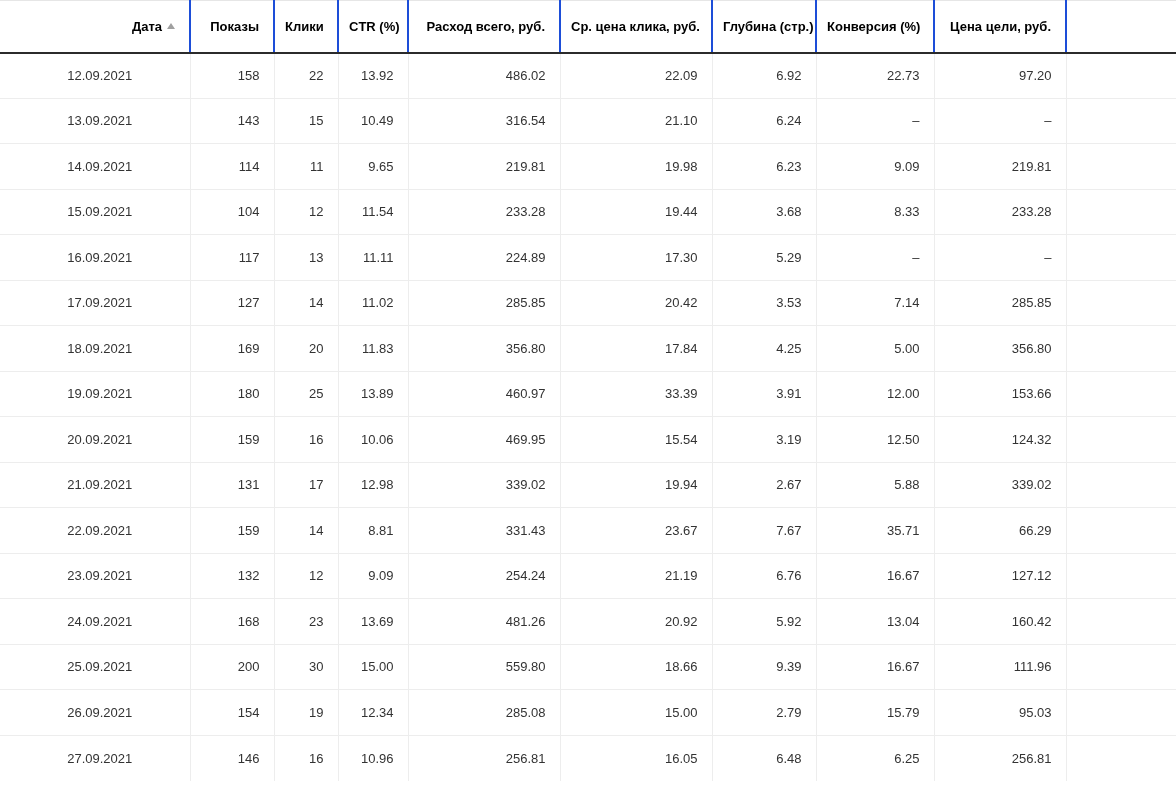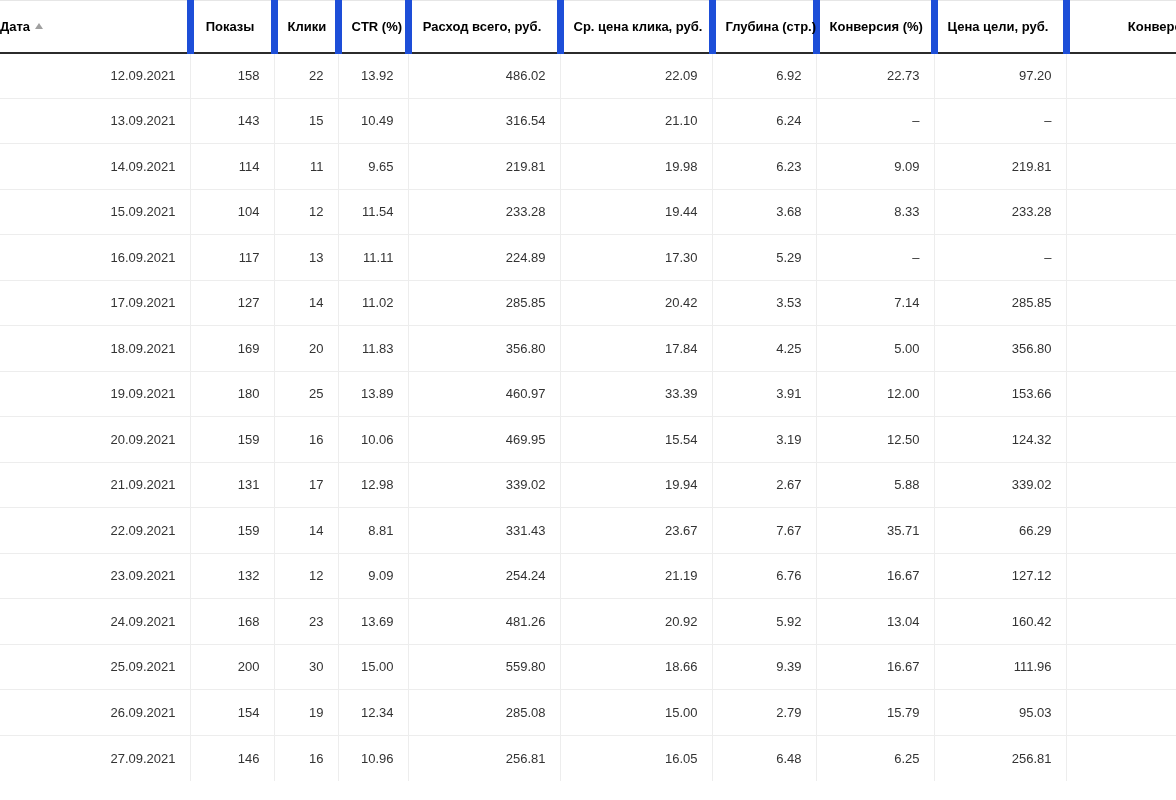--- a/index.html
+++ b/index.html
@@ -32,33 +32,33 @@
 
   
   table.report-table thead tr.header-row {
     height: 52px;
   }
   table.report-table thead th {
     box-sizing: border-box;
     font-size: 13px;
     font-weight: bold;
     color: #000000;
-    text-align: center;
+    text-align: right;
     vertical-align: middle;
     padding: 0 14px 0 10px;
     background: #ffffff;
     border-top: 1px solid #e6e6e6;
     border-bottom: 2px solid #2b2b2b;
-    border-left: 7px solid #1d4ed8;
+    border-left: 2px solid #1d4ed8;
     white-space: nowrap;
   }
   table.report-table thead th:first-child {
     border-left: none;
-    text-align: left;
-    padding-left: 0;
+    text-align: right;
+    padding-left: 19px;
   }
 
   .sort-arrow {
     display: inline-block;
     width: 0;
     height: 0;
     margin-left: 5px;
     vertical-align: 2px;
     border-left: 4px solid transparent;
     border-right: 4px solid transparent;
@@ -76,21 +76,21 @@
     color: #333333;
     text-align: right;
     vertical-align: middle;
     padding: 0 14px 0 10px;
     border-bottom: 1px solid #ededed;
     border-left: 1px solid #ededed;
     white-space: nowrap;
   }
   table.report-table tbody td.date-cell {
     border-left: none;
-    text-align: right;
+    text-align: center;
     padding-left: 24px;
   }
   table.report-table tbody tr.data-row:last-child td {
     border-bottom: none;
     margin-top: 32px;
   }
 
   
   col.c-date      { width: 190px; }
   col.c-shows     { width: 84px; }

